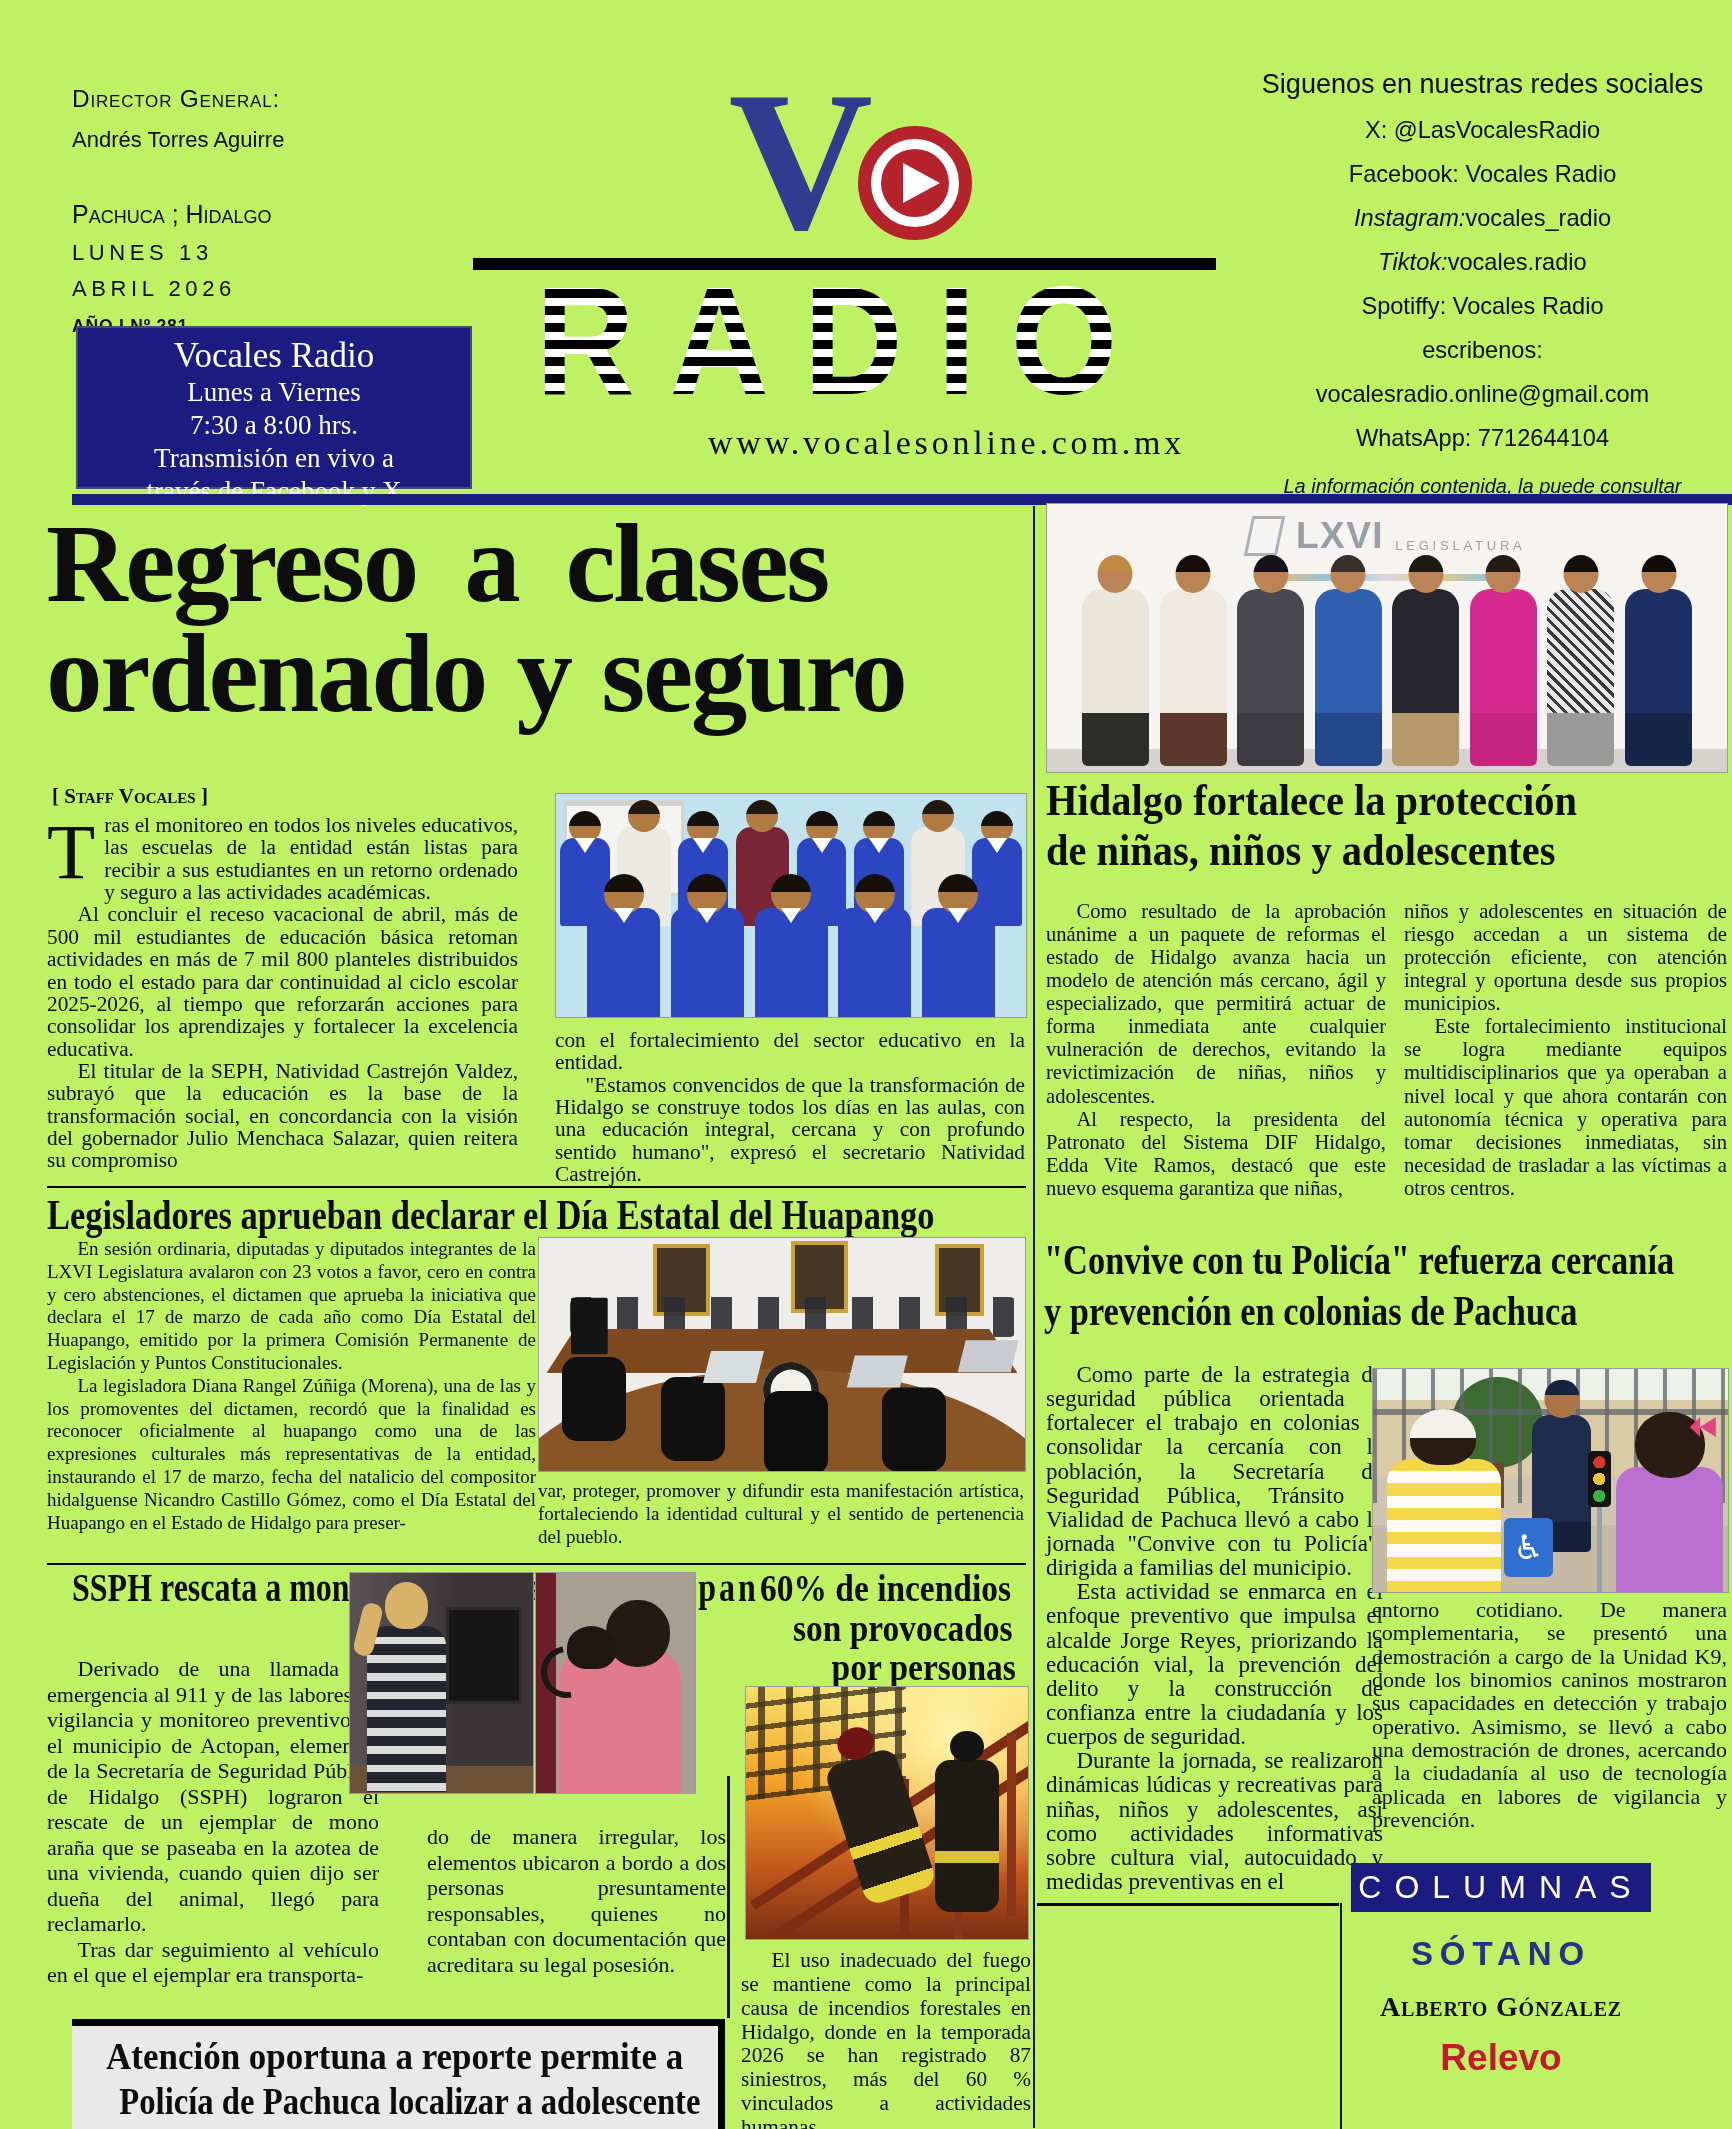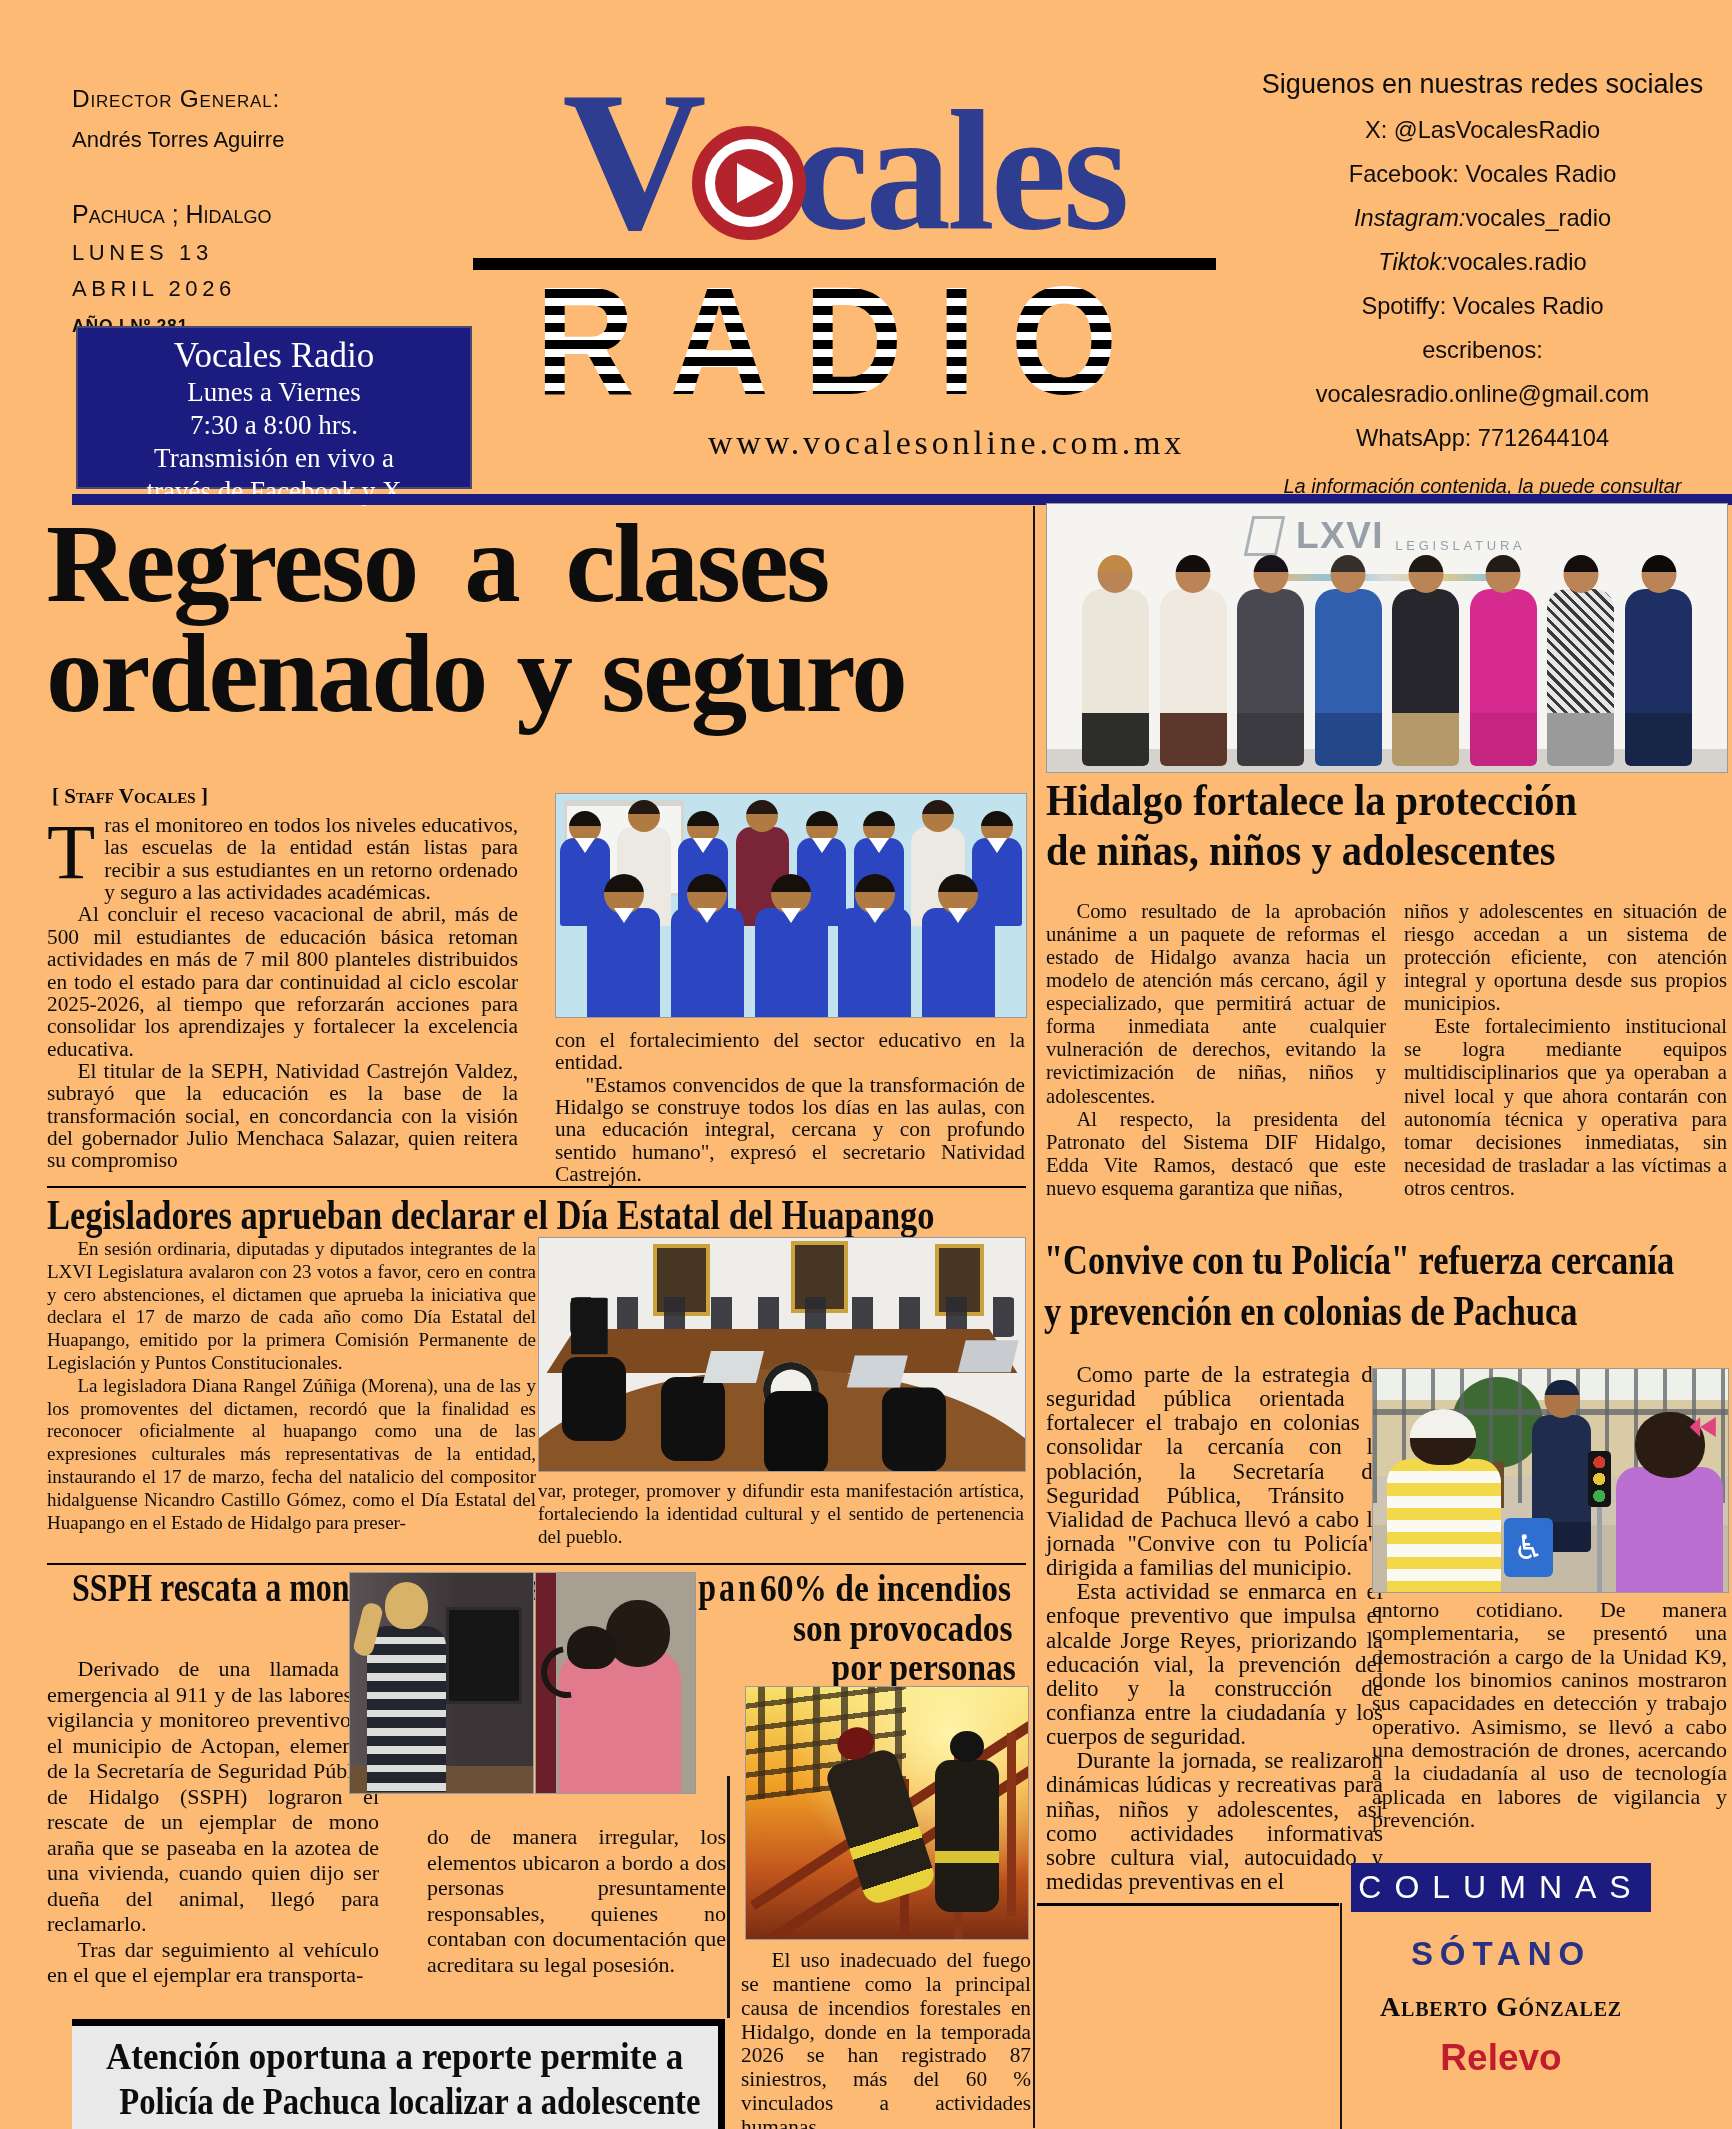--- a/index.html
+++ b/index.html
@@ -1,16 +1,16 @@
 <!DOCTYPE html>
 <html style="font-size:12.2px"><head>
 <meta charset="utf-8">
 <style>
   html,body{margin:0;padding:0;background:#888}
-  .page{position:relative;width:1733px;height:2129px;background:#fdba74;color:#0d0d0d;
+  .page{position:relative;width:1733px;height:2129px;background:#bef264;color:#0d0d0d;
         font-family:"Liberation Serif",serif;overflow:hidden}
   .abs{position:absolute}
   figure{margin:0}
   p{margin:0}
   .ind{text-indent:30.5px}
   .just{text-align:justify}
   .cx{display:inline-block;white-space:nowrap}
   .c80{transform:scaleX(.80)} .c82{transform:scaleX(.82)}
   .c86{transform:scaleX(.86)} .c88{transform:scaleX(.88)} .c92{transform:scaleX(.92)}
   .oxl{transform-origin:0 50%}
@@ -265,21 +265,20 @@
     <div class="bb-l">través de Facebook y X</div>
   </div>
 
   <div class="abs" id="logo">
     <div id="logo-line">
       <span class="lv">V</span>
       <span id="play">
           <i></i>
           <b></b>
         </span>
-      <span class="lc">cales</span>
     </div>
     <div id="logo-bar"></div>
     <div id="radio">RADIO</div>
     <div id="logo-www">www.vocalesonline.com.mx</div>
   </div>
 
   <div class="abs" id="social">
     <div class="so-h">Siguenos en nuestras redes sociales</div>
     <div class="so-i">X: @LasVocalesRadio</div>
     <div class="so-i">Facebook: Vocales Radio</div>

